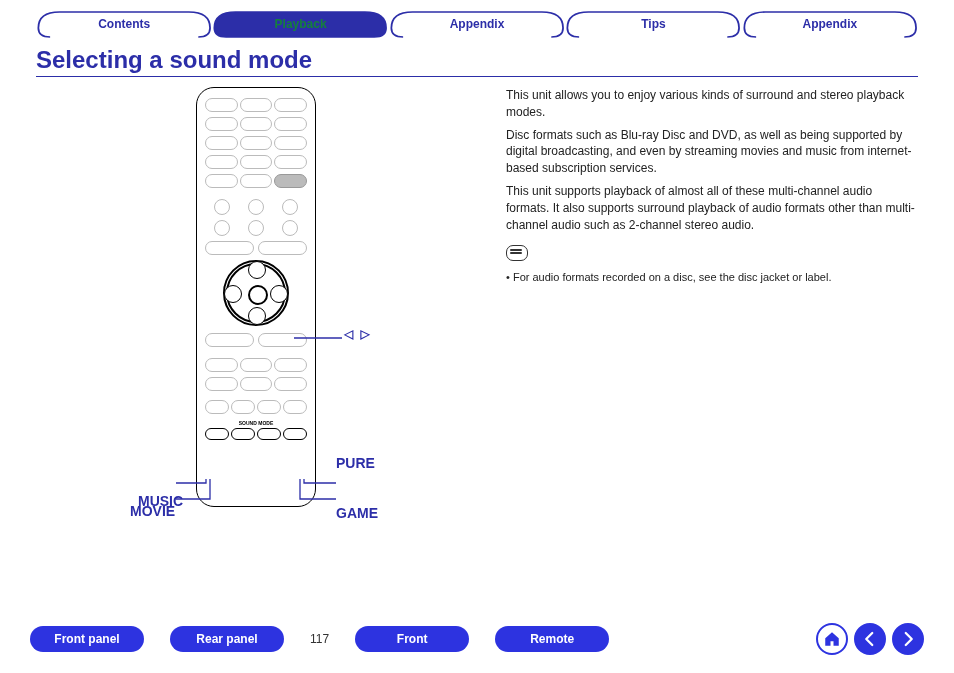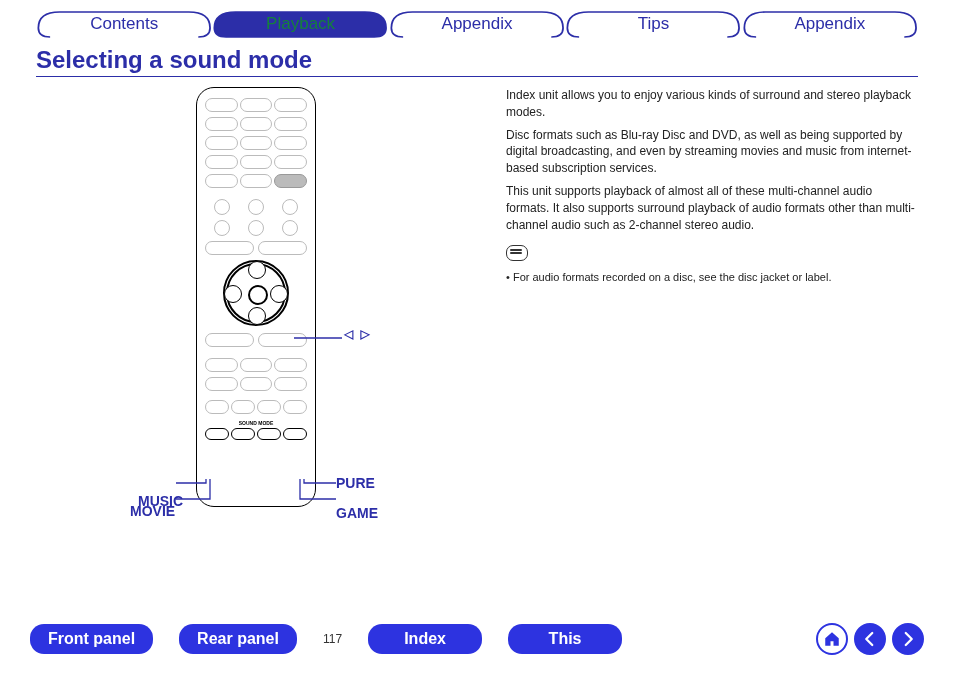--- a/index.html
+++ b/index.html
@@ -5,21 +5,21 @@
   :root {
     --brand:#2c2ea8;
     --bright:#2d33e0;
     --ink:#222;
     --soft:#888;
   }
   html,body{margin:0;padding:0;background:#fff;font-family:Arial,Helvetica,sans-serif;color:var(--ink);}
   .page{width:954px;height:673px;position:relative;box-sizing:border-box;padding:10px 30px 0;}
   
   .tabs{display:flex;gap:0;margin:0 6px 8px;}
-  .tab{flex:1;position:relative;height:28px;line-height:28px;text-align:center;font-size:17px;font-weight:normal;color:var(--brand);cursor:pointer;}
+  .tab{flex:1;position:relative;height:28px;line-height:28px;text-align:center;font-size:12px;font-weight:bold;color:var(--brand);cursor:pointer;}
   .tab svg{position:absolute;inset:0;width:100%;height:100%;}
   .tab span{position:relative;z-index:1;}
   .tab.active{color:#15803d;}
   
   h1{font-size:24px;font-weight:bold;color:var(--brand);margin:6px 6px 2px;}
   .rule{height:1px;background:var(--brand);margin:0 6px 10px;}
   
   .content{display:flex;gap:30px;padding:0 6px;}
   .left{flex:0 0 440px;position:relative;height:460px;}
   .right{flex:1;font-size:12px;line-height:1.4;}
@@ -44,21 +44,21 @@
   .dpad .btn.dn{left:22px;bottom:-2px;}
   .dpad .btn.lf{left:-2px;top:22px;}
   .dpad .btn.rt{right:-2px;top:22px;}
   .soundmode{margin-top:6px;}
   .soundmode .lbl{font-size:5px;color:#000;text-align:center;margin-bottom:2px;font-weight:bold;}
   .soundmode .row .rbtn{height:10px;border-color:#000;width:22%;}
   .callout{position:absolute;font-size:14px;font-weight:bold;color:var(--brand);white-space:nowrap;}
   .lead{position:absolute;pointer-events:none;}
   
   .bottom{position:absolute;left:30px;right:30px;bottom:18px;display:flex;align-items:center;gap:26px;}
-  .pill{background:var(--bright);color:#fff;font-size:16px;font-weight:bold;padding:6px 18px;border-radius:14px;cursor:pointer;text-align:center;min-width:78px;}
+  .pill{background:var(--bright);color:#fff;font-size:12px;font-weight:bold;padding:6px 18px;border-radius:14px;cursor:pointer;text-align:center;min-width:78px;}
   .pg{font-size:12px;color:#333;}
   .spacer{flex:1;}
   .nav-icons{display:flex;gap:6px;}
   .navbtn{width:28px;height:28px;border:2px solid var(--bright);border-radius:50%;display:flex;align-items:center;justify-content:center;cursor:pointer;background:#fff;}
   .navbtn svg{width:18px;height:18px;}
   .navbtn.filled{background:var(--bright);}
   .navbtn.filled svg{fill:#fff;stroke:#fff;}
   .tri{font-size:12px;letter-spacing:2px;font-weight:bold;}
 </style>
 </head>
@@ -193,42 +193,42 @@
     <svg class="lead" style="left:258px;top:245px;width:48px;height:12px;">
           <line x1="0" y1="6" x2="48" y2="6" stroke="#2c2ea8" stroke-width="1.5"></line>
         </svg>
 
     <span class="callout" style="left:94px;top:388px;margin-top:28px;">MOVIE</span>
     <span class="callout" style="left:94px;top:406px;margin-left:8px;">MUSIC</span>
     <svg class="lead" style="left:140px;top:392px;width:40px;height:24px;">
           <path d="M0 4 H30 V0 M0 20 H34 V0" fill="none" stroke="#2c2ea8" stroke-width="1.3"></path>
         </svg>
 
-    <span class="callout" style="left:300px;top:388px;">PURE</span>
+    <span class="callout" style="left:300px;top:368px;">PURE</span>
     <span class="callout" style="left:300px;top:418px;">GAME</span>
     <svg class="lead" style="left:256px;top:392px;width:44px;height:24px;">
           <path d="M44 4 H12 V0 M44 20 H8 V0" fill="none" stroke="#2c2ea8" stroke-width="1.3"></path>
         </svg>
   </div>
 
   <div class="right">
-    <p>Index unit allows you to enjoy various kinds of surround and stereo playback modes.</p>
+    <p>This unit allows you to enjoy various kinds of surround and stereo playback modes.</p>
     <p>Disc formats such as Blu-ray Disc and DVD, as well as being supported by digital broadcasting, and even by streaming movies and music from internet-based subscription services.</p>
     <p>This unit supports playback of almost all of these multi-channel audio formats. It also supports surround playback of audio formats other than multi-channel audio such as 2-channel stereo audio.</p>
     <div class="note-icon"></div>
     <p class="bullet">• <span>For audio formats recorded on a disc, see the disc jacket or label.</span></p>
   </div>
 </div>
 
 <div class="bottom">
   <div class="pill">Front panel</div>
   <div class="pill">Rear panel</div>
   <div class="pg">117</div>
-  <div class="pill">Index</div>
-  <div class="pill">This</div>
+  <div class="pill">Front</div>
+  <div class="pill">Remote</div>
   <div class="spacer"></div>
   <div class="nav-icons">
     <div class="navbtn">
       <svg viewBox="0 0 24 24">
             <path d="M3 11 L12 3 L21 11 V21 H14 V15 H10 V21 H3 Z" fill="#2d33e0"></path>
           </svg>
     </div>
     <div class="navbtn filled">
       <svg viewBox="0 0 24 24">
             <path d="M15 4 L7 12 L15 20" fill="none" stroke="#fff" stroke-width="3" stroke-linecap="round" stroke-linejoin="round"></path>

